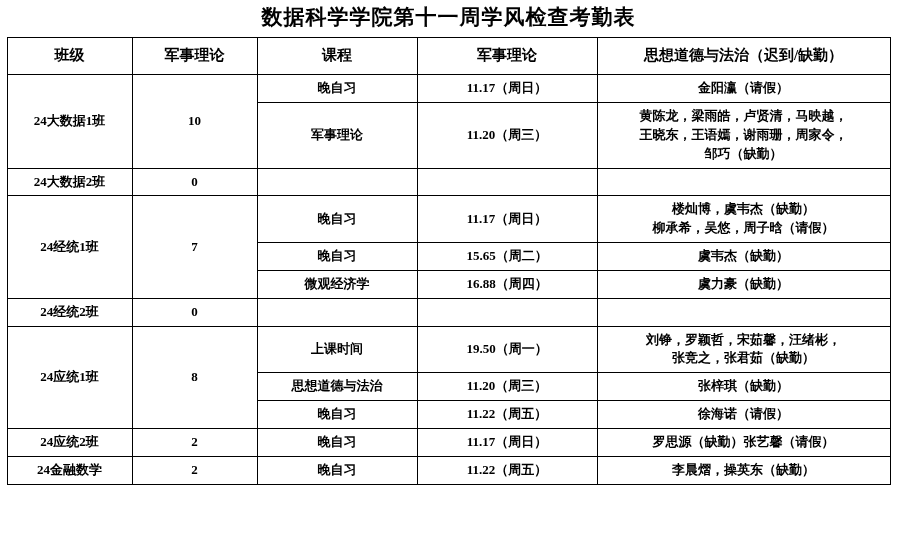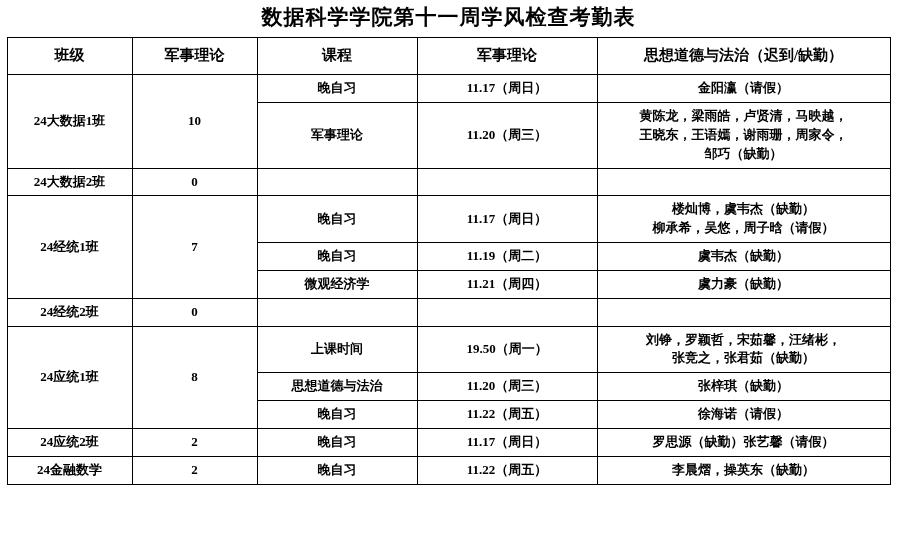--- a/index.html
+++ b/index.html
@@ -122,30 +122,30 @@
           <td>11.17（周日）</td>
           <td class="names">
             <div class="names-lines">
               <span>楼灿博，虞韦杰（缺勤）</span>
               <span>柳承希，吴悠，周子晗（请假）</span>
             </div>
           </td>
         </tr>
         <tr>
           <td>晚自习</td>
-          <td>11.19（周二）</td>
+          <td>15.65（周二）</td>
           <td class="names">
             <div class="names-lines">
               <span>虞韦杰（缺勤）</span>
             </div>
           </td>
         </tr>
         <tr>
           <td>微观经济学</td>
-          <td>11.21（周四）</td>
+          <td>16.88（周四）</td>
           <td class="names">
             <div class="names-lines">
               <span>虞力豪（缺勤）</span>
             </div>
           </td>
         </tr>
         <tr>
           <td rowspan="1">24经统2班</td>
           <td rowspan="1">0</td>
           <td class="empty-cell"></td>

